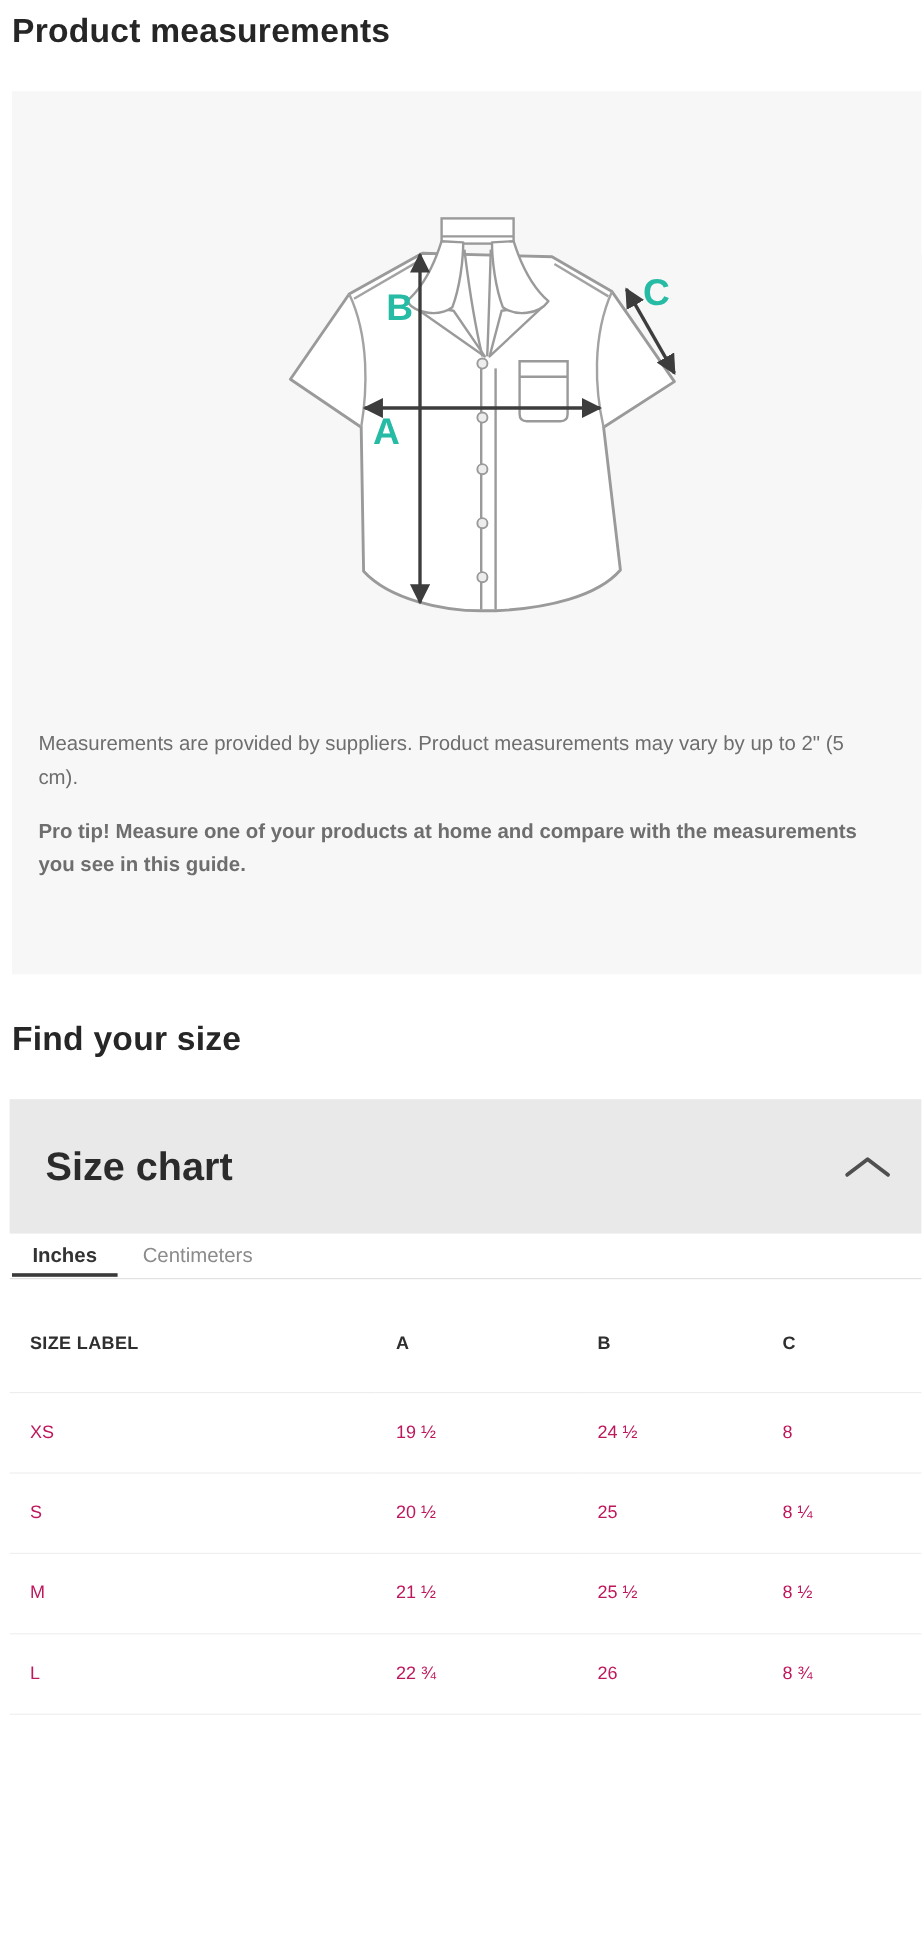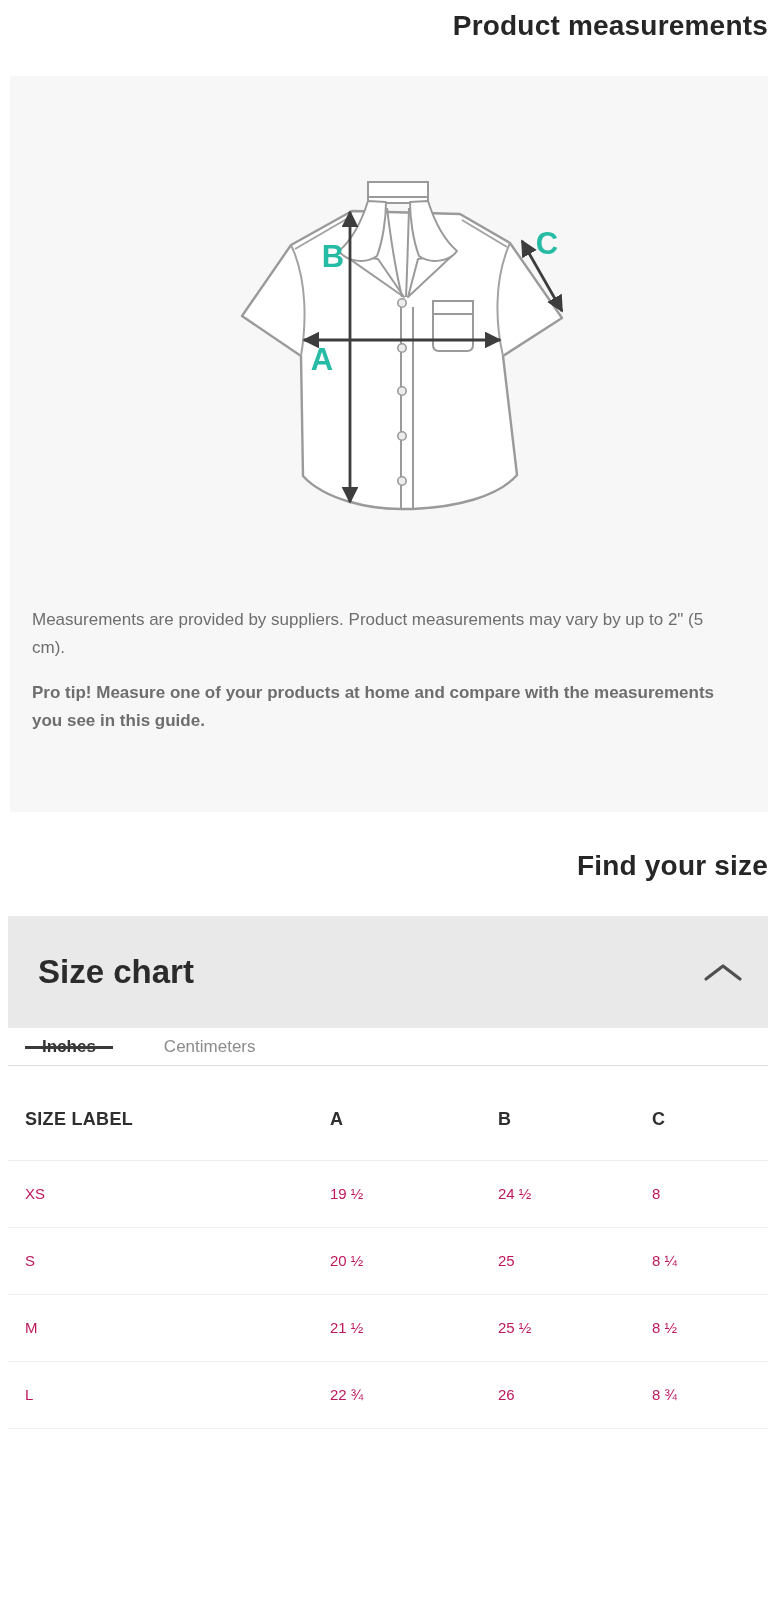--- a/index.html
+++ b/index.html
@@ -8,21 +8,21 @@
     width: 768px; min-height: 1612px;
     background: #ffffff;
     font-family: "Liberation Sans", "DejaVu Sans", sans-serif;
     color: #222;
   }
   .page { width: 768px; min-height: 1612px; overflow: hidden; }
 
   h1.section-title, h2.section-title {
     font-size: 28px; font-weight: 700; color: #262626;
     letter-spacing: 0.2px;
-    margin: 0 0 0 10px; padding: 0; text-align: right;
+    margin: 0 0 0 10px; padding: 0;
   }
   h1.section-title { padding-top: 10px; }
   h2.section-title { margin-top: 38px; }
 
   
   .measure-panel {
     margin: 34px 0 0 10px;
     width: 758px;
     background: #f7f7f7;
     padding-bottom: 78px;
@@ -63,21 +63,21 @@
     margin-left: 8px;
     width: 760px; height: 38px;
     display: flex; align-items: stretch;
     border-bottom: 1px solid #e2e2e2;
   }
   .tab {
     position: relative;
     background: none; border: none; outline: none;
     font-family: inherit;
     font-size: 17px; color: #8b8b8b;
-    padding: 0 17px; margin: 17px;
+    padding: 0 17px; margin: 2px;
     cursor: pointer;
     display: flex; align-items: center;
   }
   .tab.active { color: #333; font-weight: 700; }
   .tab.active::after {
     content: ""; position: absolute; left: 0; right: 0; bottom: -1px;
     height: 3px; background: #3a3a3a;
   }
 
   table.size-table {
@@ -87,21 +87,21 @@
     table-layout: fixed;
   }
   table.size-table col.c1 { width: 305px; }
   table.size-table col.c2 { width: 168px; }
   table.size-table col.c3 { width: 154px; }
   table.size-table col.c4 { width: 133px; }
   table.size-table th {
     height: 94px;
     text-align: left; vertical-align: middle;
     padding: 14px 0 0 17px;
-    font-size: 18px; font-weight: 700; color: #2f2f2f;
+    font-size: 15px; font-weight: 700; color: #2f2f2f;
     letter-spacing: 0.3px;
     border-bottom: 1px solid #ededed;
   }
   table.size-table td {
     height: 67px;
     text-align: left; vertical-align: middle;
     padding-left: 17px;
     font-size: 15px; color: #be185d;
     border-bottom: 1px solid #efefef;
   }

